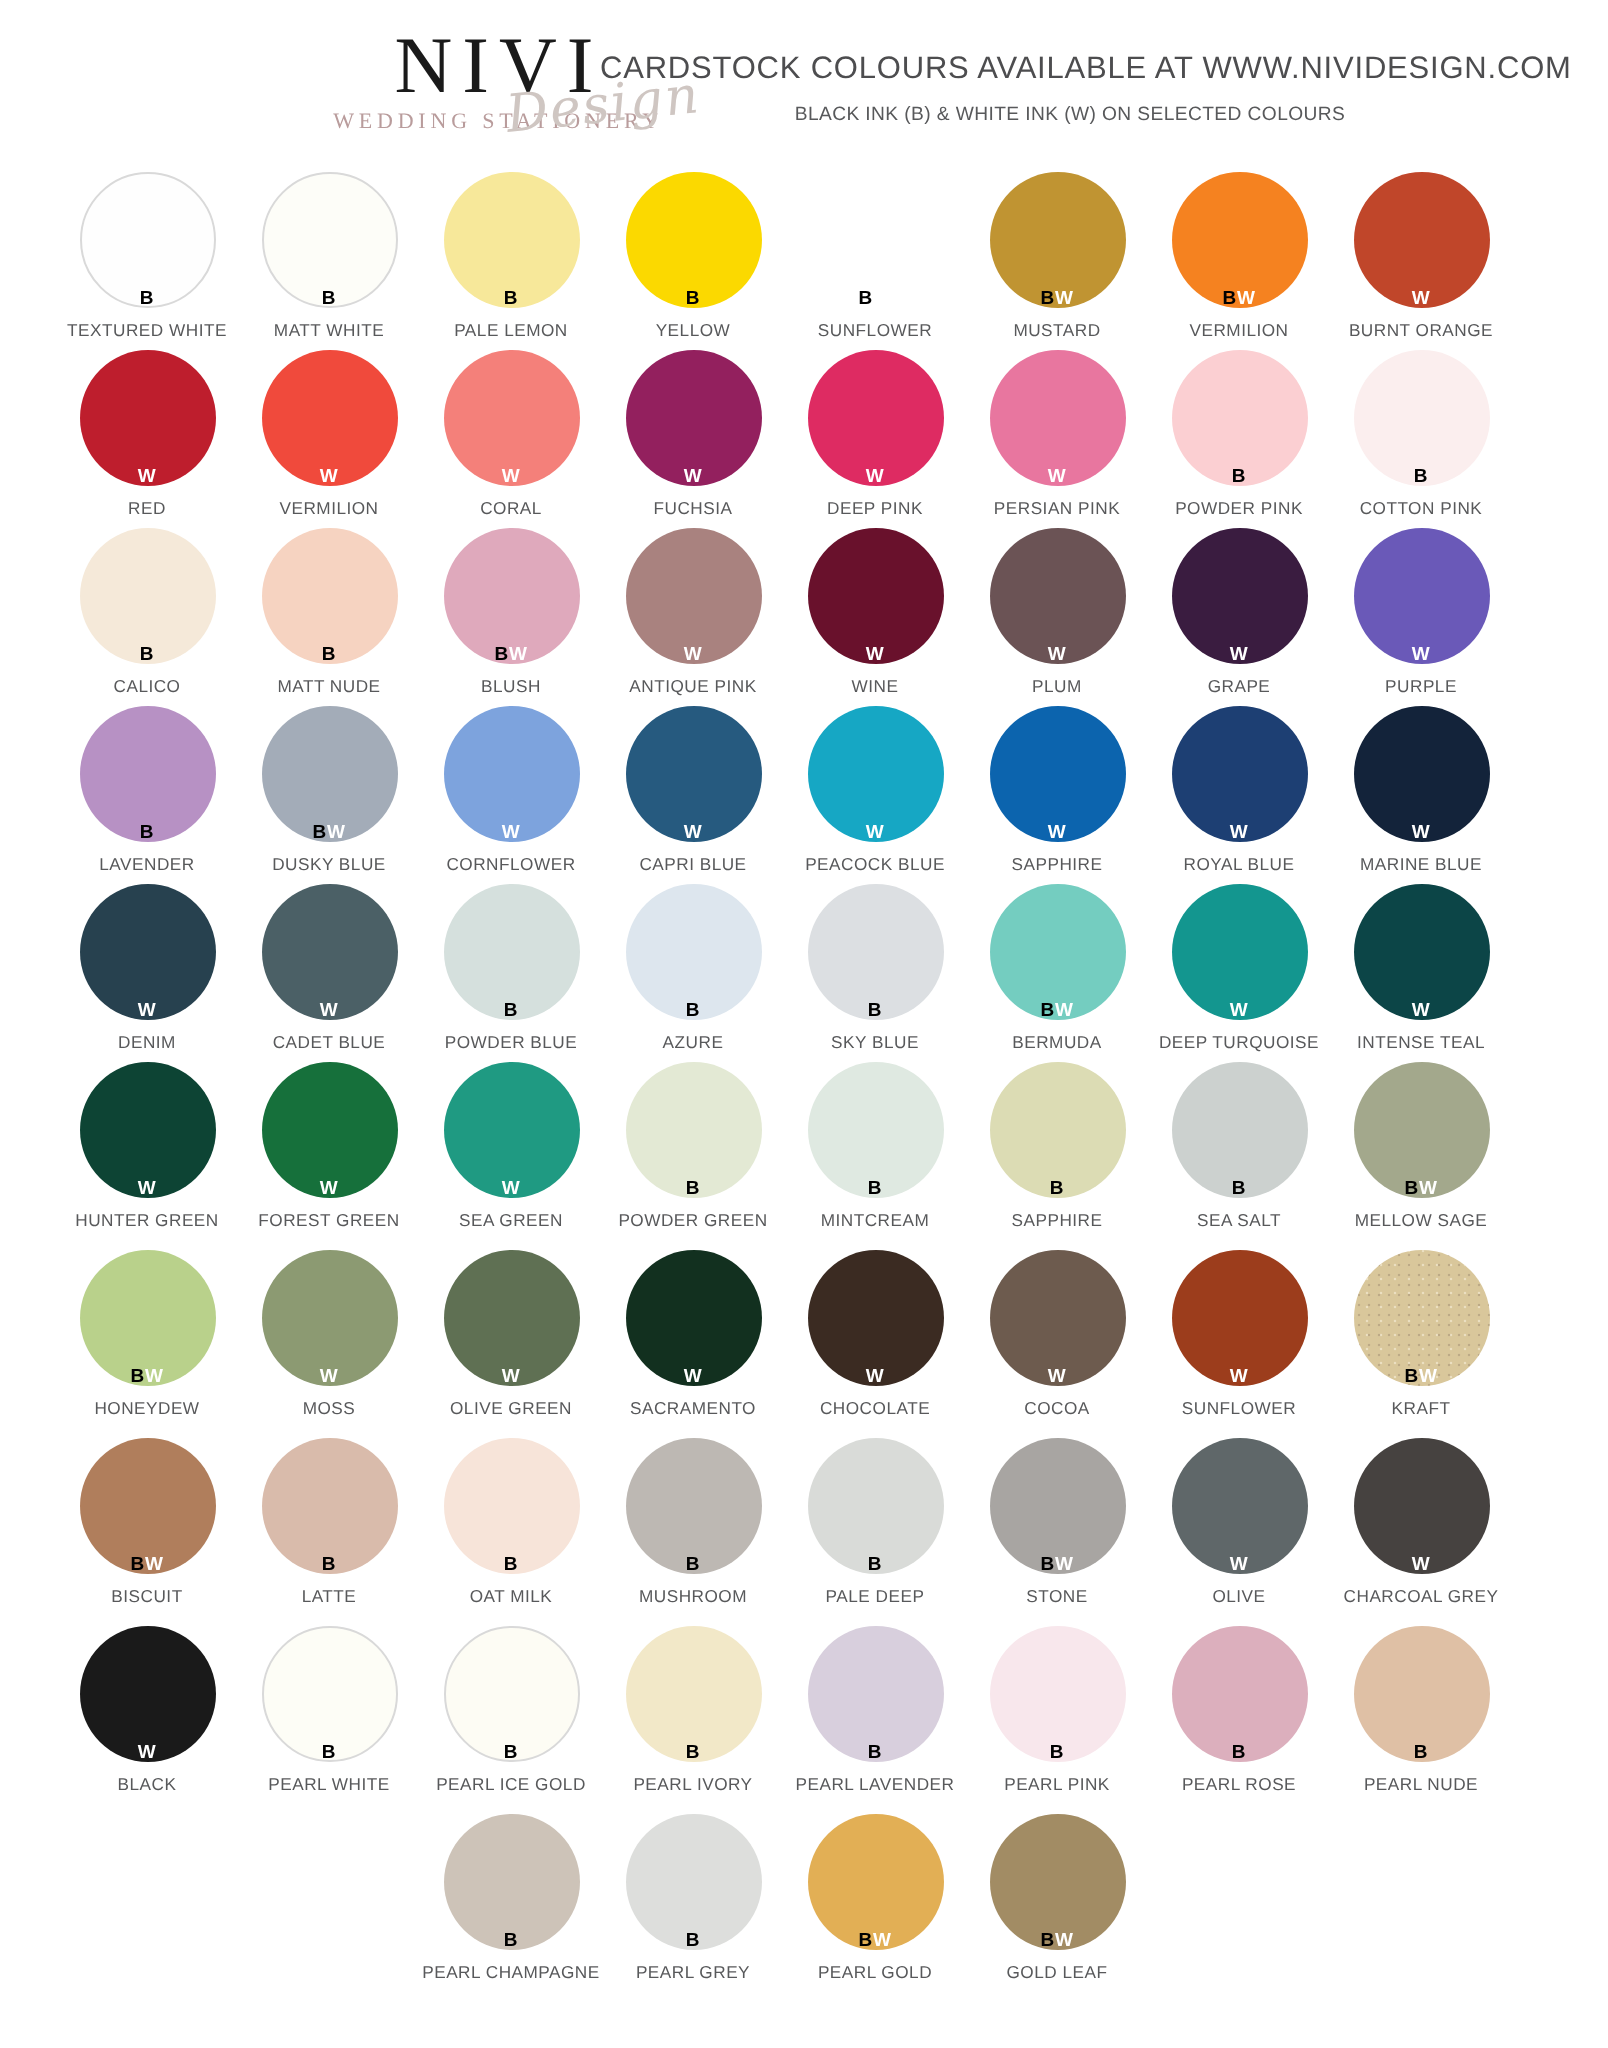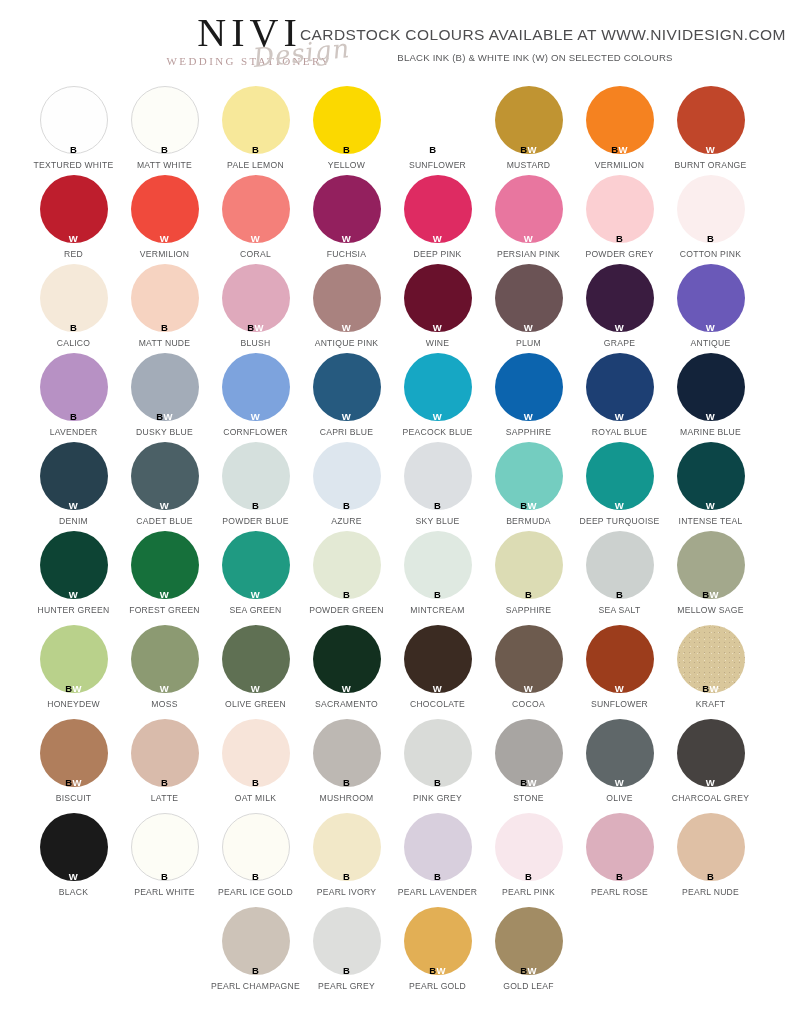--- a/index.html
+++ b/index.html
@@ -269,21 +269,21 @@
             <div class="swatch" style="background: rgb(232, 118, 159);"></div>
             <div class="inks"><span class="ink-w">W</span></div>
           </div>
           <div class="label">PERSIAN PINK</div>
         </div>
         <div class="cell">
           <div class="swatch-wrap">
             <div class="swatch" style="background: rgb(251, 207, 210);"></div>
             <div class="inks"><span class="ink-b">B</span></div>
           </div>
-          <div class="label">POWDER GREY</div>
+          <div class="label">POWDER PINK</div>
         </div>
         <div class="cell">
           <div class="swatch-wrap">
             <div class="swatch" style="background: rgb(251, 238, 238);"></div>
             <div class="inks"><span class="ink-b">B</span></div>
           </div>
           <div class="label">COTTON PINK</div>
         </div>
       </div>
       <div class="row">
@@ -334,21 +334,21 @@
             <div class="swatch" style="background: rgb(58, 28, 64);"></div>
             <div class="inks"><span class="ink-w">W</span></div>
           </div>
           <div class="label">GRAPE</div>
         </div>
         <div class="cell">
           <div class="swatch-wrap">
             <div class="swatch" style="background: rgb(106, 89, 184);"></div>
             <div class="inks"><span class="ink-w">W</span></div>
           </div>
-          <div class="label">ANTIQUE</div>
+          <div class="label">PURPLE</div>
         </div>
       </div>
       <div class="row">
         <div class="cell">
           <div class="swatch-wrap">
             <div class="swatch" style="background: rgb(183, 145, 196);"></div>
             <div class="inks"><span class="ink-b">B</span></div>
           </div>
           <div class="label">LAVENDER</div>
         </div>
@@ -605,21 +605,21 @@
             <div class="swatch" style="background: rgb(189, 184, 179);"></div>
             <div class="inks"><span class="ink-b">B</span></div>
           </div>
           <div class="label">MUSHROOM</div>
         </div>
         <div class="cell">
           <div class="swatch-wrap">
             <div class="swatch" style="background: rgb(217, 219, 216);"></div>
             <div class="inks"><span class="ink-b">B</span></div>
           </div>
-          <div class="label">PINK GREY</div>
+          <div class="label">PALE DEEP</div>
         </div>
         <div class="cell">
           <div class="swatch-wrap">
             <div class="swatch" style="background: rgb(168, 165, 162);"></div>
             <div class="inks"><span class="ink-b">B</span><span class="ink-w">W</span></div>
           </div>
           <div class="label">STONE</div>
         </div>
         <div class="cell">
           <div class="swatch-wrap">

